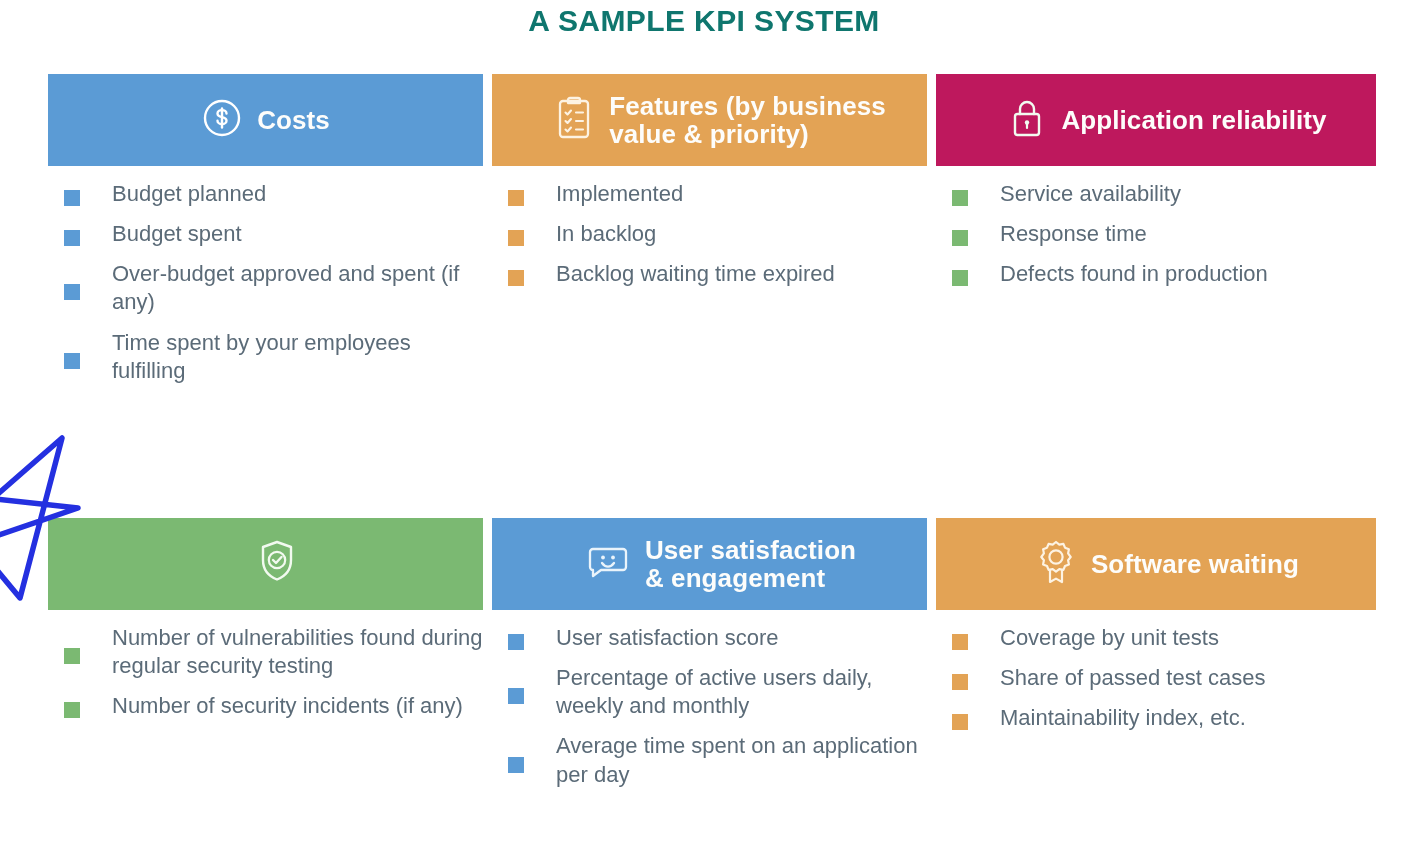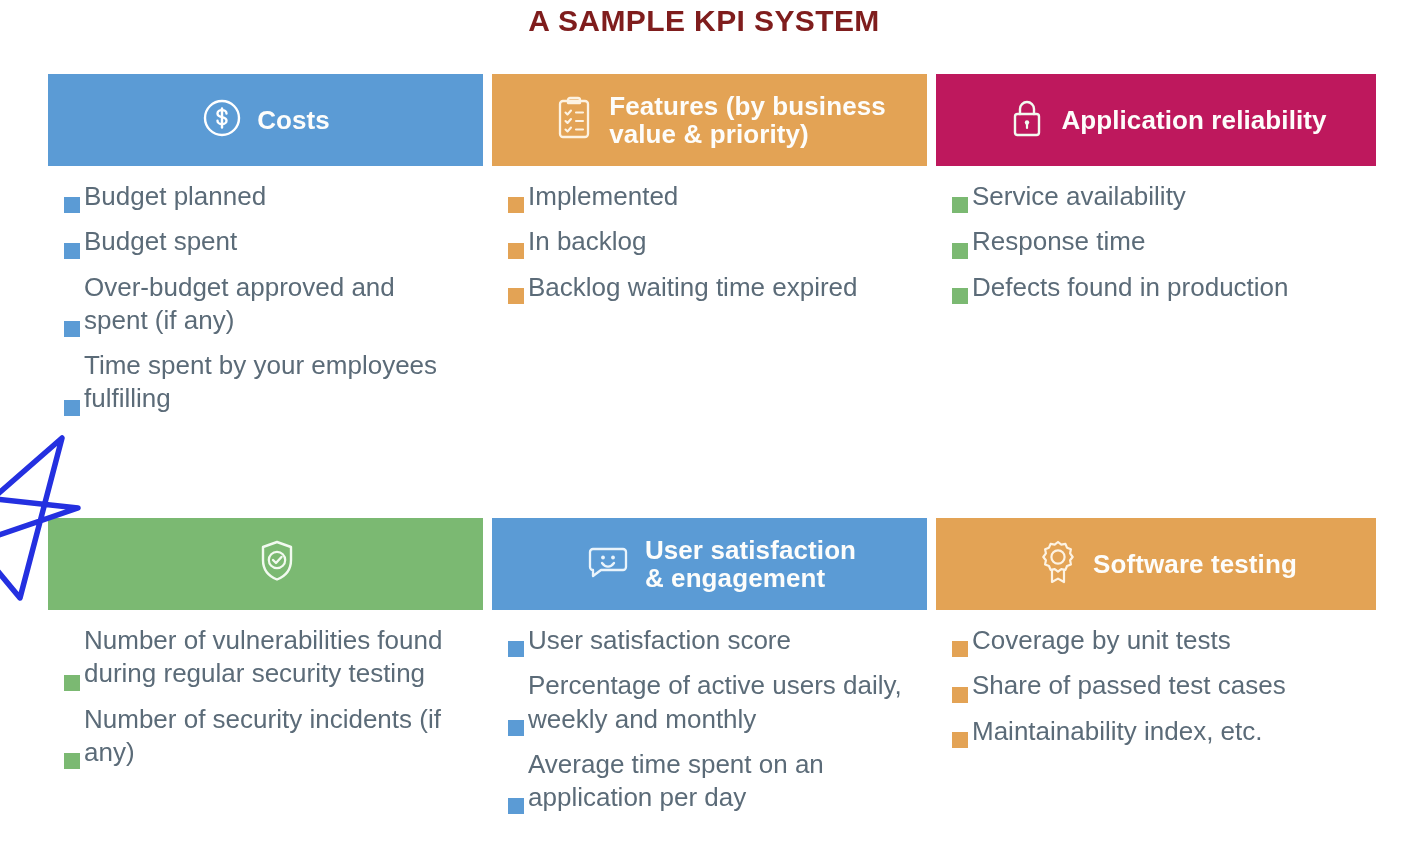--- a/index.html
+++ b/index.html
@@ -18,21 +18,21 @@
 
   #page-title {
     position: absolute;
     top: 4px;
     left: 0;
     width: 1408px;
     text-align: center;
     font-size: 30px;
     font-weight: 600;
     letter-spacing: 0.4px;
-    color: #7f1d1d;
+    color: #0f766e;
   }
 
   .grid {
     position: absolute;
     top: 74px;
     left: 48px;
     width: 1328px;
     display: grid;
     grid-template-columns: 435px 435px 440px;
     column-gap: 9px;
@@ -73,24 +73,24 @@
     display: block;
   }
 
   .bullets {
     list-style: none;
     margin: 0;
     padding: 14px 0 0 16px;
   }
   .bullets li {
     display: flex;
-    align-items: flex-end;
-    gap: 4px;
+    align-items: center;
+    gap: 32px;
     margin-bottom: 12px;
-    font-size: 26px;
+    font-size: 22px;
     line-height: 1.28;
     color: #5b6b78;
   }
   .bullets li .sq {
     flex: 0 0 auto;
     width: 16px;
     height: 16px;
     margin-top: 8px;
     display: block;
   }
@@ -267,21 +267,21 @@
   <div class="card">
     <div class="card-header" style="background:#E3A355">
       <span class="hdr-icon">
         <svg width="42" height="48" viewBox="0 0 42 48" fill="none">
           <path d="M21 4l3.3 2.6 4.1-.8 1.6 3.9 3.9 1.6-.8 4.1L35.7 19l-2.6 3.3.8 4.1-3.9 1.6-1.6 3.9-4.1-.8L21 33.6l-3.3-2.5-4.1.8-1.6-3.9-3.9-1.6.8-4.1L6.3 19l2.6-3.6-.8-4.1 3.9-1.6 1.6-3.9 4.1.8L21 4z" stroke="#fdf3e3" stroke-width="2.2" stroke-linejoin="round"></path>
           <circle cx="21" cy="19" r="6.6" stroke="#fdf3e3" stroke-width="2.2"></circle>
           <path d="M15 32v12l6-3.4 6 3.4V32" stroke="#fdf3e3" stroke-width="2.2" stroke-linejoin="round"></path>
         </svg>
       </span>
       <span class="title">
-        <span>Software testing</span>
+        <span>Software waiting</span>
       </span>
     </div>
     <ul class="bullets">
       <li>
           <span class="sq" style="background:#E3A355"></span>
           <span class="txt">Coverage by unit tests</span>
         </li>
       <li>
           <span class="sq" style="background:#E3A355"></span>
           <span class="txt">Share of passed test cases</span>

